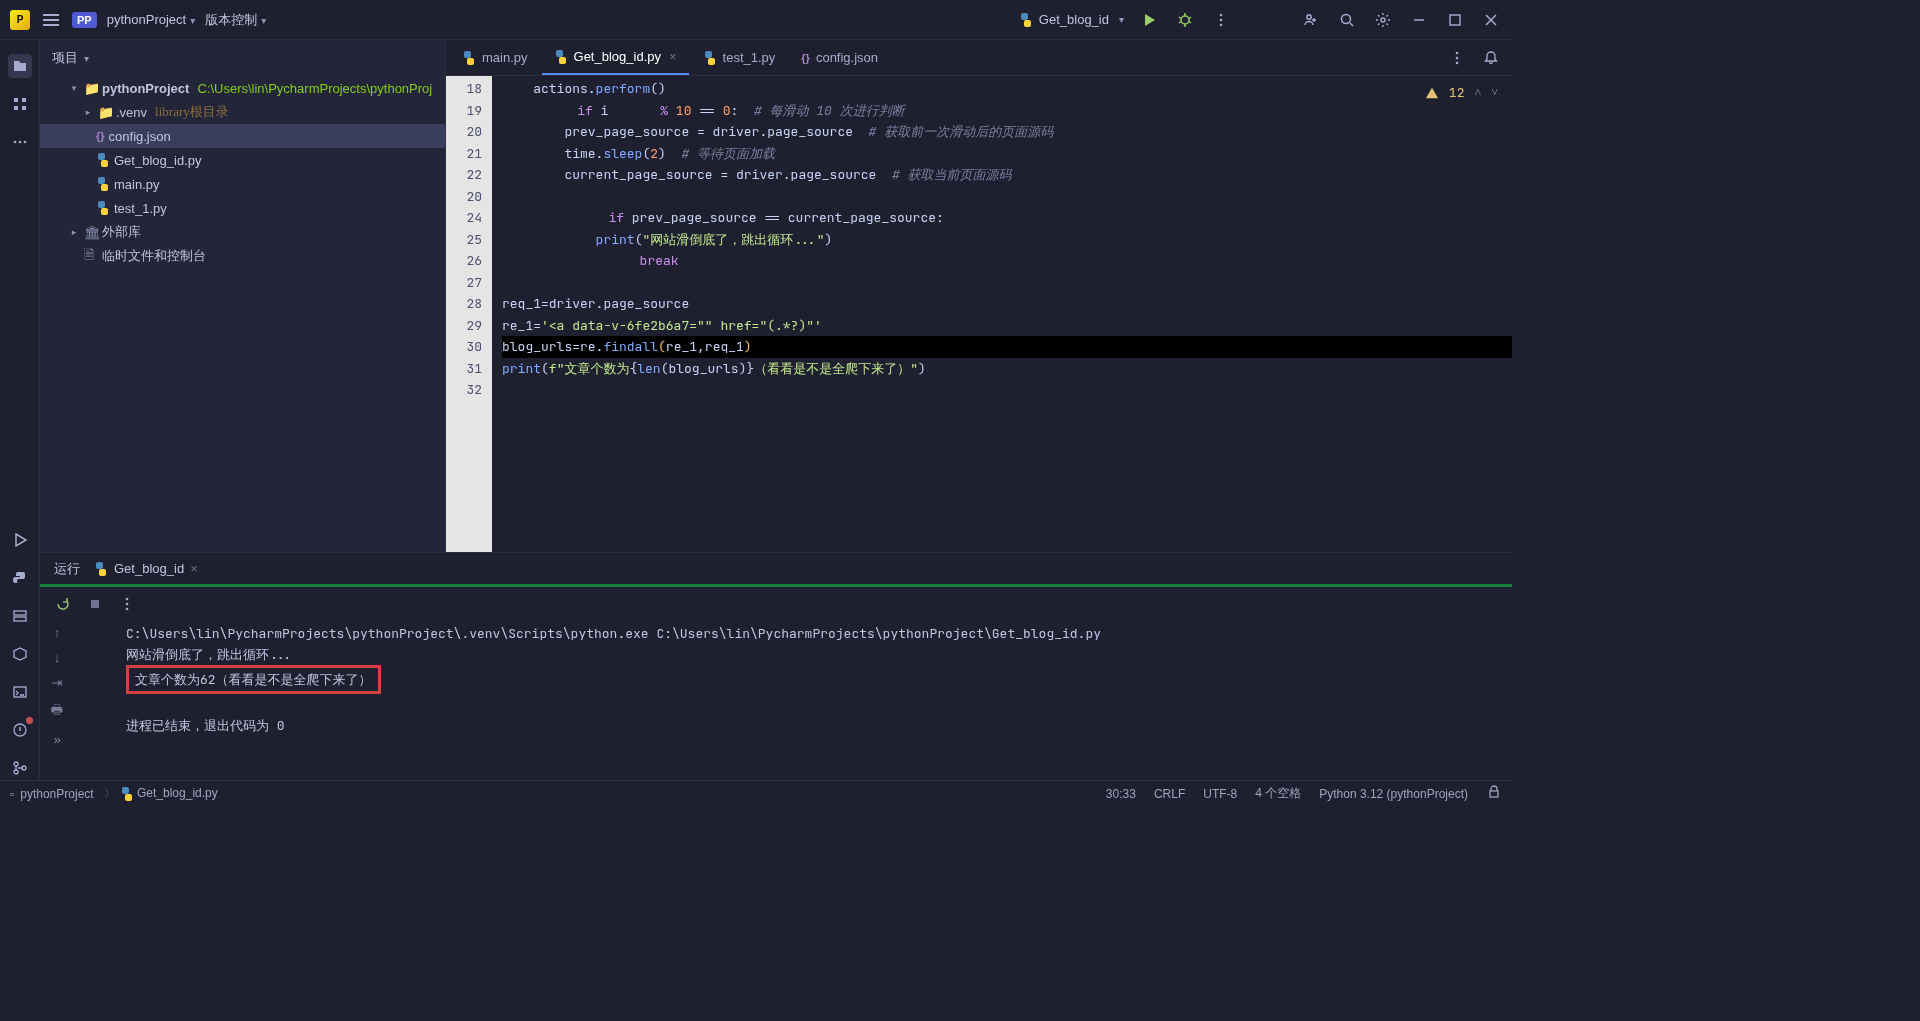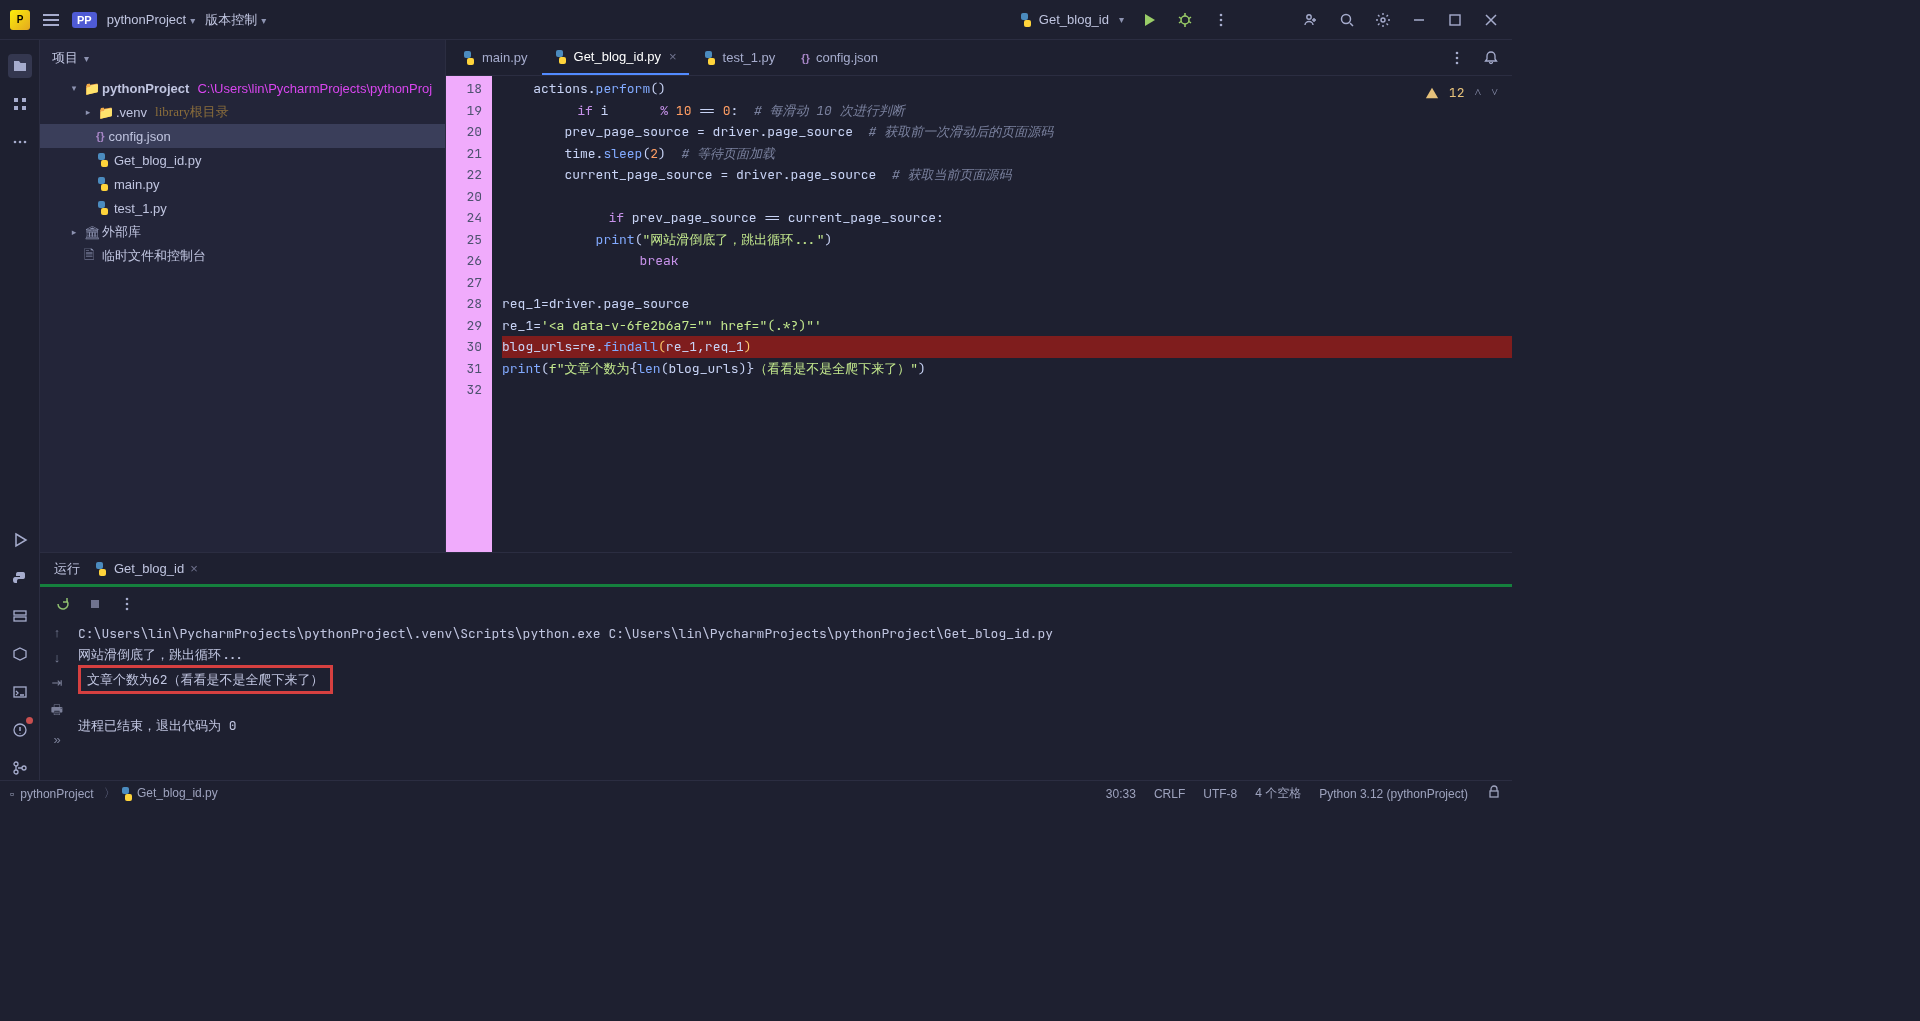--- a/index.html
+++ b/index.html
@@ -53,55 +53,55 @@
 
 .project-panel { width:406px; background:#232539; display:flex; flex-direction:column; border-right:1px solid #2b2d41;}
 .project-header { height:36px; display:flex; align-items:center; padding:0 12px; gap:6px; color:#c0c5e0; font-weight:500;}
 .tree { flex:1; overflow:auto; font-size:13px; padding-bottom:6px;}
 .tree-row { display:flex; align-items:center; height:24px; padding-left:10px; gap:4px; cursor:pointer; color:#c0c5e0; white-space:nowrap;}
 .tree-row.selected { background:#3a3e5a; }
 .tree-row .indent1{width:14px;} .tree-row .indent2{width:28px;} .tree-row .indent3{width:42px;}
 .arrow { width:12px; color:#8d93b1; font-size:9px; text-align:center;}
 .folder-icon { width:14px; color:#8d93b1;}
 .json-icon { color:#a685c5; font-weight:bold; font-size:11px;}
-.path-hint { color:#d946ef; margin-left:4px;}
+.path-hint { color:#84cc16; margin-left:4px;}
 .lib-hint { color:#8a6d3b; margin-left:4px;font-family:Liberation Serif, serif;}
 
 .editor-pane { flex:1; display:flex; flex-direction:column; background:#1e2030; overflow:hidden;}
 .tab-bar { height:36px; display:flex; align-items:center; background:#1e2030; border-bottom:1px solid #2b2d41; padding-left:4px; gap:2px; position:relative;}
 .tab { display:flex; align-items:center; gap:6px; padding:0 12px; height:100%; color:#a6accd; cursor:pointer;}
 .tab.active { color:#fff; border-bottom:2px solid #528bff; }
 .tab .close { color:#70738f; font-size:13px; margin-left:2px;}
 .tab-bar .tabbar-right { margin-left:auto; display:flex; align-items:center; gap:12px; padding-right:10px;}
 .bell-icon { color:#a6accd; }
 
 .code-area { flex:1; display:flex; font-family:"JetBrains Mono","Consolas",monospace; font-size:13px; line-height:21.5px; overflow:hidden; position:relative; }
-.gutter { width:46px; background:#f0abfc; color:#4e5270; text-align:right; padding:2px 10px 0 0; user-select:none;}
+.gutter { width:46px; background:#e5e5e5; color:#4e5270; text-align:right; padding:2px 10px 0 0; user-select:none;}
 .code { flex:1; padding:2px 0 0 10px; color:#c8d3f5; white-space:pre; overflow:hidden;}
 .code .kw { color:#c792ea;margin-left:44px; }
 .code .num { color:#ff9e64; }
 .code .str { color:#c3e88d; }
 .code .com { color:#7a819e; font-style:italic;}
 .code .fn { color:#82aaff; }
 .code .par { color:#ffcb6b; }
-.code .caret-line { background:#7f1d1d; display:inline-block; width:100%;}
+.code .caret-line { background:#000000; display:inline-block; width:100%;}
 .warn-badge { position:absolute; top:6px; right:14px; display:flex; align-items:center; gap:10px; color:#e6c17a;}
 .warn-badge svg{ width:14px; height:14px;}
 .warn-badge .nav-ar { color:#8d93b1; cursor:pointer; font-size:12px;}
 
 .lower-pane { height:228px; display:flex; flex-direction:column; background:#1e2030; border-top:1px solid #2b2d41;}
 .run-tabs { height:34px; display:flex; align-items:center; gap:14px; padding-left:14px; border-bottom:3px solid #15803d;}
 .run-tabs .label { color:#c0c5e0; }
 .run-tab { display:flex; align-items:center; gap:6px; color:#c0c5e0;}
 .run-tab .close { color:#70738f;}
 .run-toolbar { height:34px; display:flex; align-items:center; gap:10px; padding-left:12px;}
 .run-body { flex:1; display:flex; }
 .run-gutter { width:34px; display:flex; flex-direction:column; align-items:center; gap:10px; padding-top:4px; color:#7c8099;}
 .run-gutter .g-btn{ cursor:pointer; font-size:13px;}
-.console { flex:1; font-family:"JetBrains Mono","Consolas",monospace; font-size:13px; line-height:21px; color:#c0c5e0; padding:2px 0 0 4px; white-space:pre;}
+.console { flex:1; font-family:"JetBrains Mono","Consolas",monospace; font-size:13px; line-height:21px; color:#c0c5e0; padding:2px 0 0 4px; white-space:pre;margin-left:48px;}
 .highlight-box { border:3px solid #d64040; padding:1px 6px; display:inline-block;}
 
 .status-bar { height:26px; background:#1e2030; border-top:1px solid #2b2d41; display:flex; align-items:center; padding:0 10px; gap:8px; font-size:12px; color:#9ea3be;}
 .status-bar .sb-left { display:flex; align-items:center; gap:6px;}
 .status-bar .sb-right { margin-left:auto; display:flex; align-items:center; gap:18px;}
 .status-bar .crumb::before { content:"〉"; color:#6a6f8d; margin:0 4px;}
 .lock-icon{color:#9ea3be;}
 </style>
 </head>
 <body>

